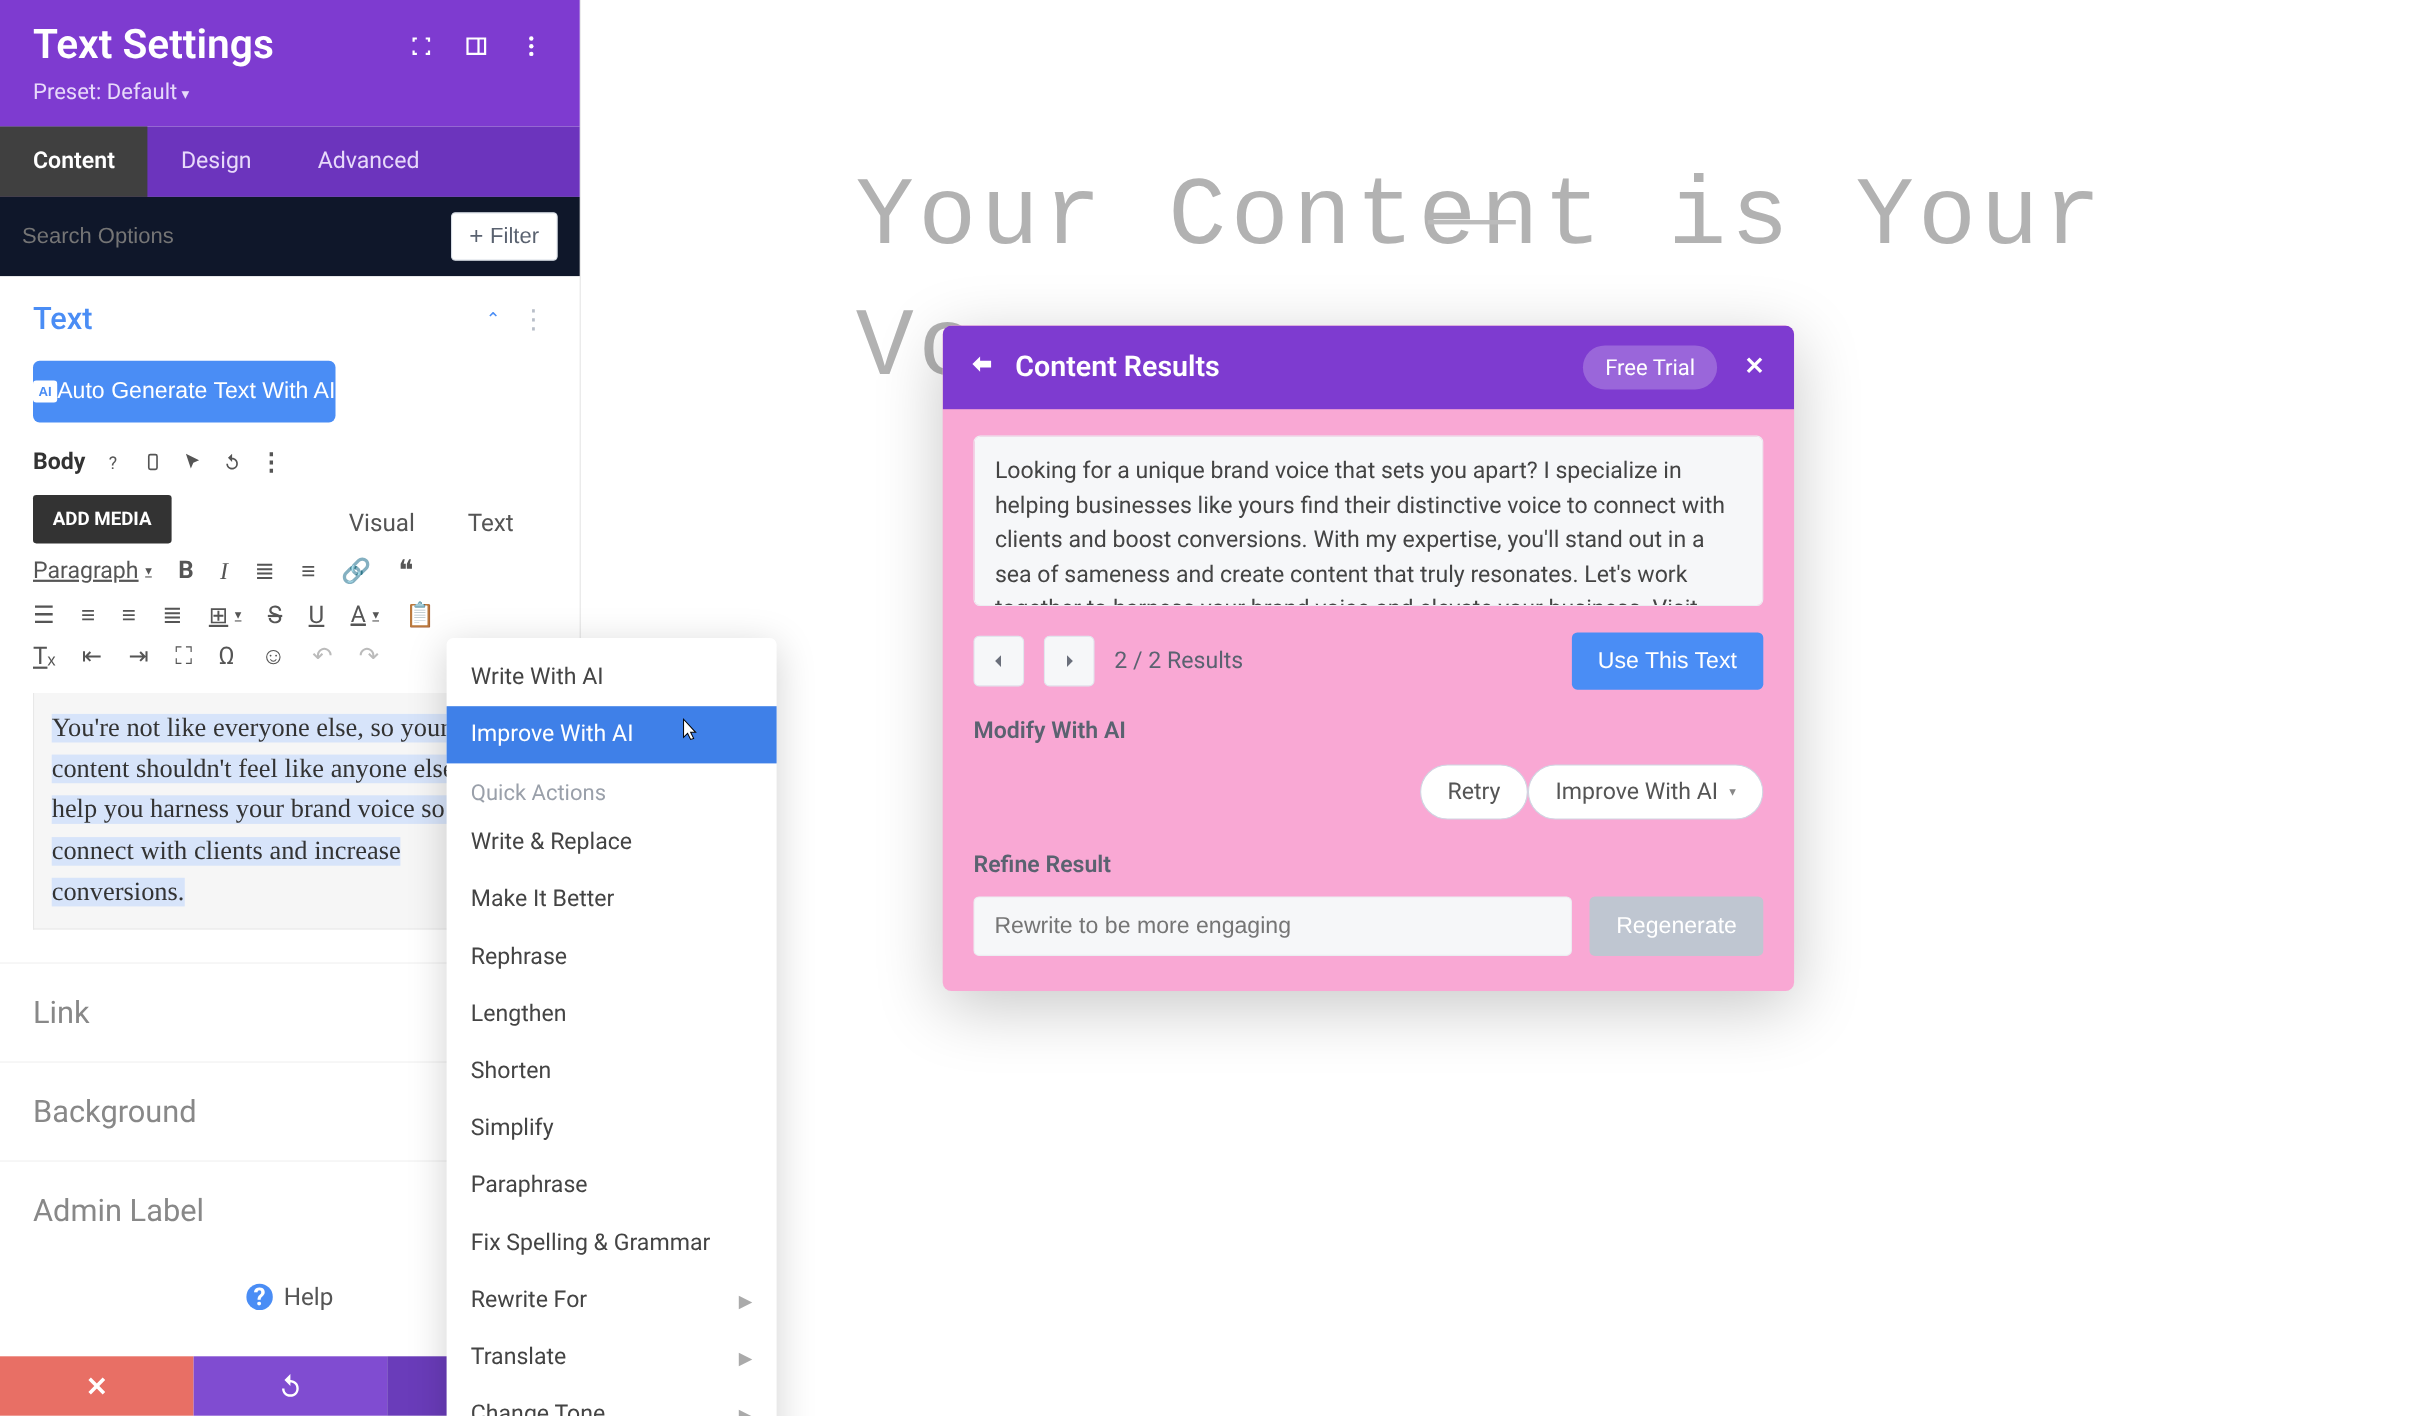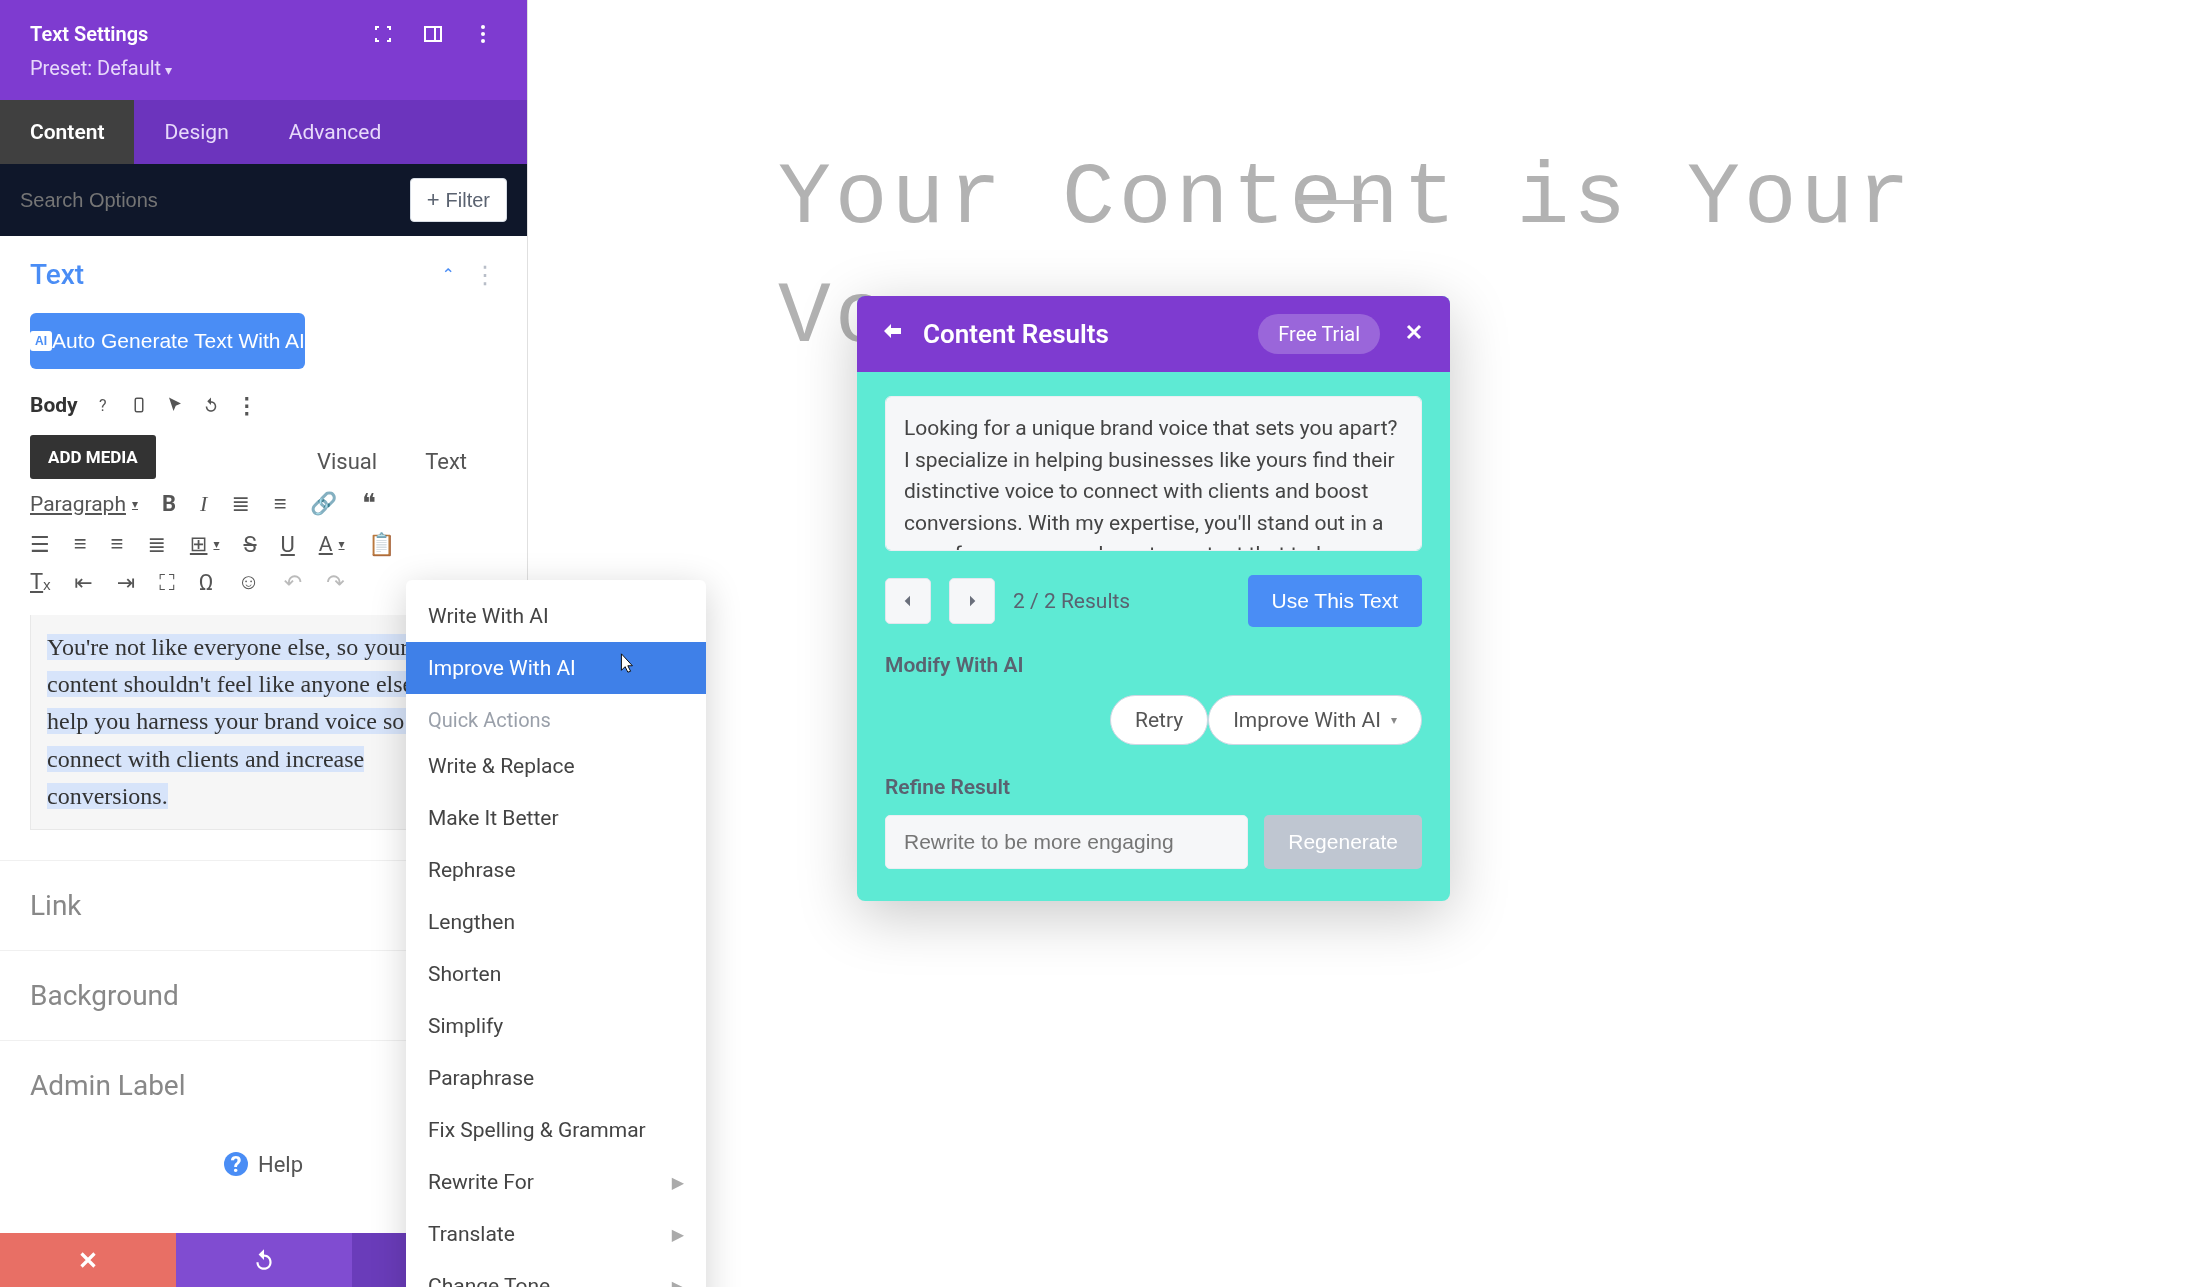--- a/index.html
+++ b/index.html
@@ -2,21 +2,21 @@
 <html><head>
 <meta charset="utf-8">
 <style>
   * { box-sizing: border-box; margin: 0; padding: 0; }
   body { font-family: -apple-system, BlinkMacSystemFont, "Segoe UI", Roboto, Helvetica, Arial, sans-serif; color:#333; background:#fff; width:2200px; height:1287px; overflow:hidden; }
 
   
   .panel { position:absolute; left:0; top:0; width:528px; height:1265px; background:#fff; border-right:1px solid #e0e0e0; }
   .panel-header { background:#7e3bd0; color:#fff; padding:20px 30px 6px; }
   .panel-title-row { display:flex; align-items:center; }
-  .panel-title { font-size:20px; font-weight:600; flex:1; }
+  .panel-title { font-size:37px; font-weight:600; flex:1; }
   .hdr-icon { width:28px; height:28px; margin-left:22px; display:flex; align-items:center; justify-content:center; cursor:pointer; }
   .hdr-icon svg{ width:24px; height:24px; fill:#fff;}
   .preset-row { font-size:20px; color:#e7d9fa; padding:8px 0 14px;}
   .preset-row span.caret{ margin-left:4px; font-size:14px;}
   .tabs { display:flex; background:#6c34bd;}
   .tabs div{ flex:0 0 auto; padding:20px 30px; font-size:21px; color:#e7d9fa; cursor:pointer;}
   .tabs div.active{ background:#404040; color:#fff; font-weight:600;}
   .search-row{ display:flex; align-items:center; background:#0f172a; padding:14px 20px;}
   .search-input{ flex:1; border:none; background:transparent; font-size:20px; color:#9aa0aa; outline:none;}
   .filter-btn{ display:flex; align-items:center; gap:6px; border:1px solid #d7dde5; background:#fff; color:#5a6270; font-size:20px; padding:8px 16px; border-radius:4px; cursor:pointer;}
@@ -66,21 +66,21 @@
   .canvas{ position:absolute; left:528px; top:0; right:0; bottom:0; background:#fff; padding-top:140px;}
   .hero-line{ position:absolute; left:770px; top:200px; width:80px; border-top:4px solid #bbb;}
   .hero-text{ font-family: "Courier New", monospace; font-size:88px; color:#b2b2b2; letter-spacing:4px; line-height:1.35; margin-left:250px;}
   .faded-para{ position:absolute; left:775px; top:525px; font-size:22px; color:#d5d5d5; line-height:1.5;}
   .check-list{ position:absolute; left:1670px; top:520px;}
   .check-item{ display:flex; align-items:center; gap:16px; font-size:30px; color:#c8c8c8; font-weight:600; margin-bottom:20px;}
   .check-mark{ width:30px; height:30px;}
   .check-mark svg{width:30px;height:30px;stroke:#c8c8c8;fill:none;stroke-width:3;}
 
   
-  .modal{ position:absolute; left:857px; top:296px; width:593px; background:#5eead4; border-radius:8px; box-shadow:0 14px 60px rgba(0,0,0,0.22); z-index:30; overflow:hidden;}
+  .modal{ position:absolute; left:857px; top:296px; width:774px; background:#f9a8d4; border-radius:8px; box-shadow:0 14px 60px rgba(0,0,0,0.22); z-index:30; overflow:hidden;}
   .m-head{ background:#7e3bd0; color:#fff; display:flex; align-items:center; padding:18px 24px;}
   .m-back{ margin-right:18px; cursor:pointer;}
   .m-back svg,.m-close svg{width:24px;height:24px;fill:#fff;}
   .m-title{ font-size:26px; font-weight:600; flex:1;}
   .m-badge{ background:rgba(255,255,255,0.22); padding:8px 20px; border-radius:30px; font-size:20px; margin-right:22px;}
   .m-close{cursor:pointer;}
   .m-body{ padding:24px 28px;}
   .m-textarea{ width:100%; background:#f6f7f9; border:1px solid #eceef2; border-radius:6px; padding:16px 18px; font-size:21px; line-height:1.5; color:#444; resize:none; height:155px; font-family:inherit;}
   .m-pager-row{ display:flex; align-items:center; gap:18px; margin-top:20px;}
   .pg-btn{ width:46px; height:46px; border:1px solid #e2e6ee; background:#f6f7f9; border-radius:5px; display:flex; align-items:center; justify-content:center; cursor:pointer;}

